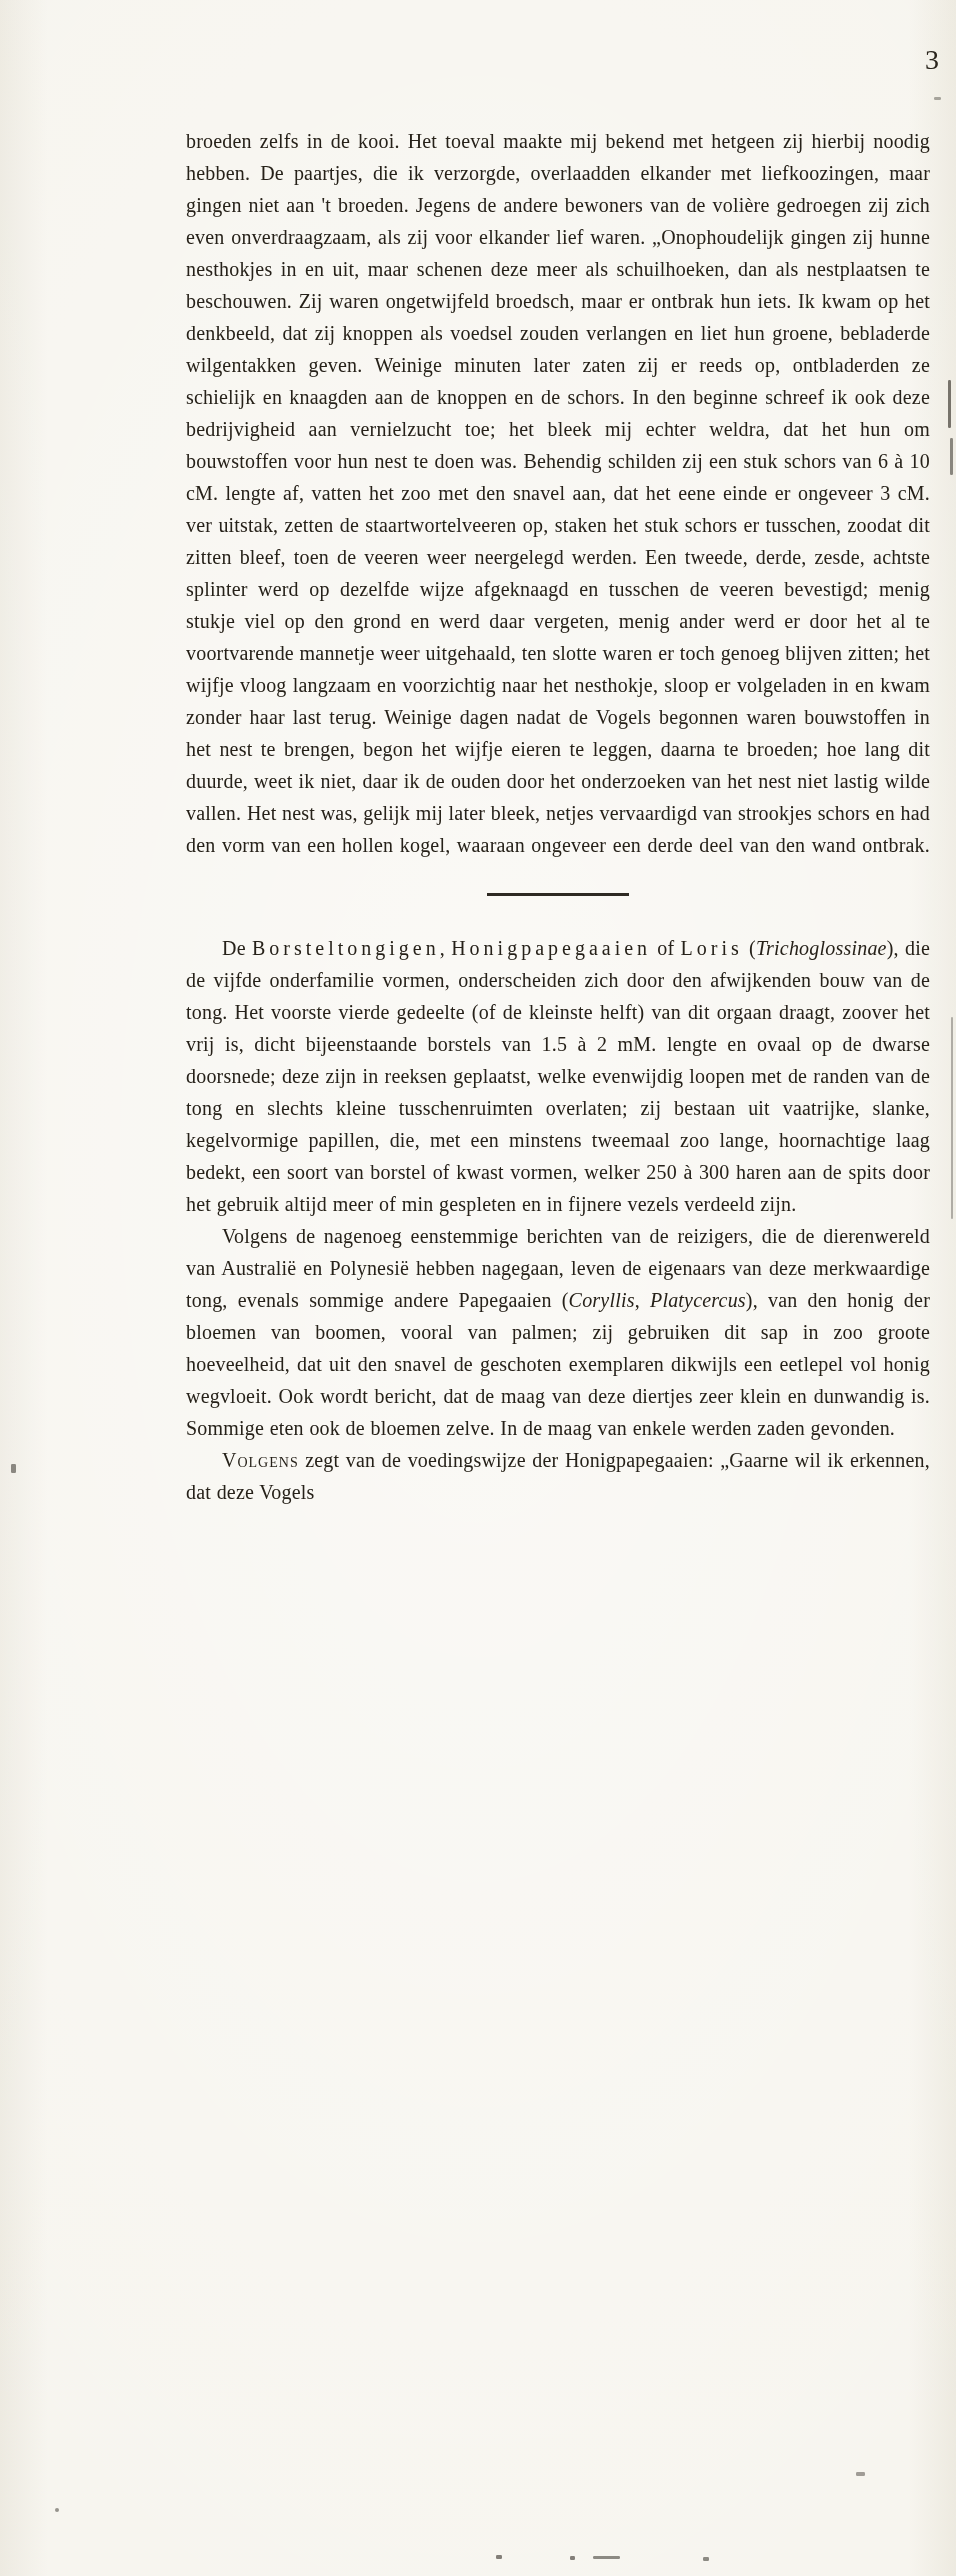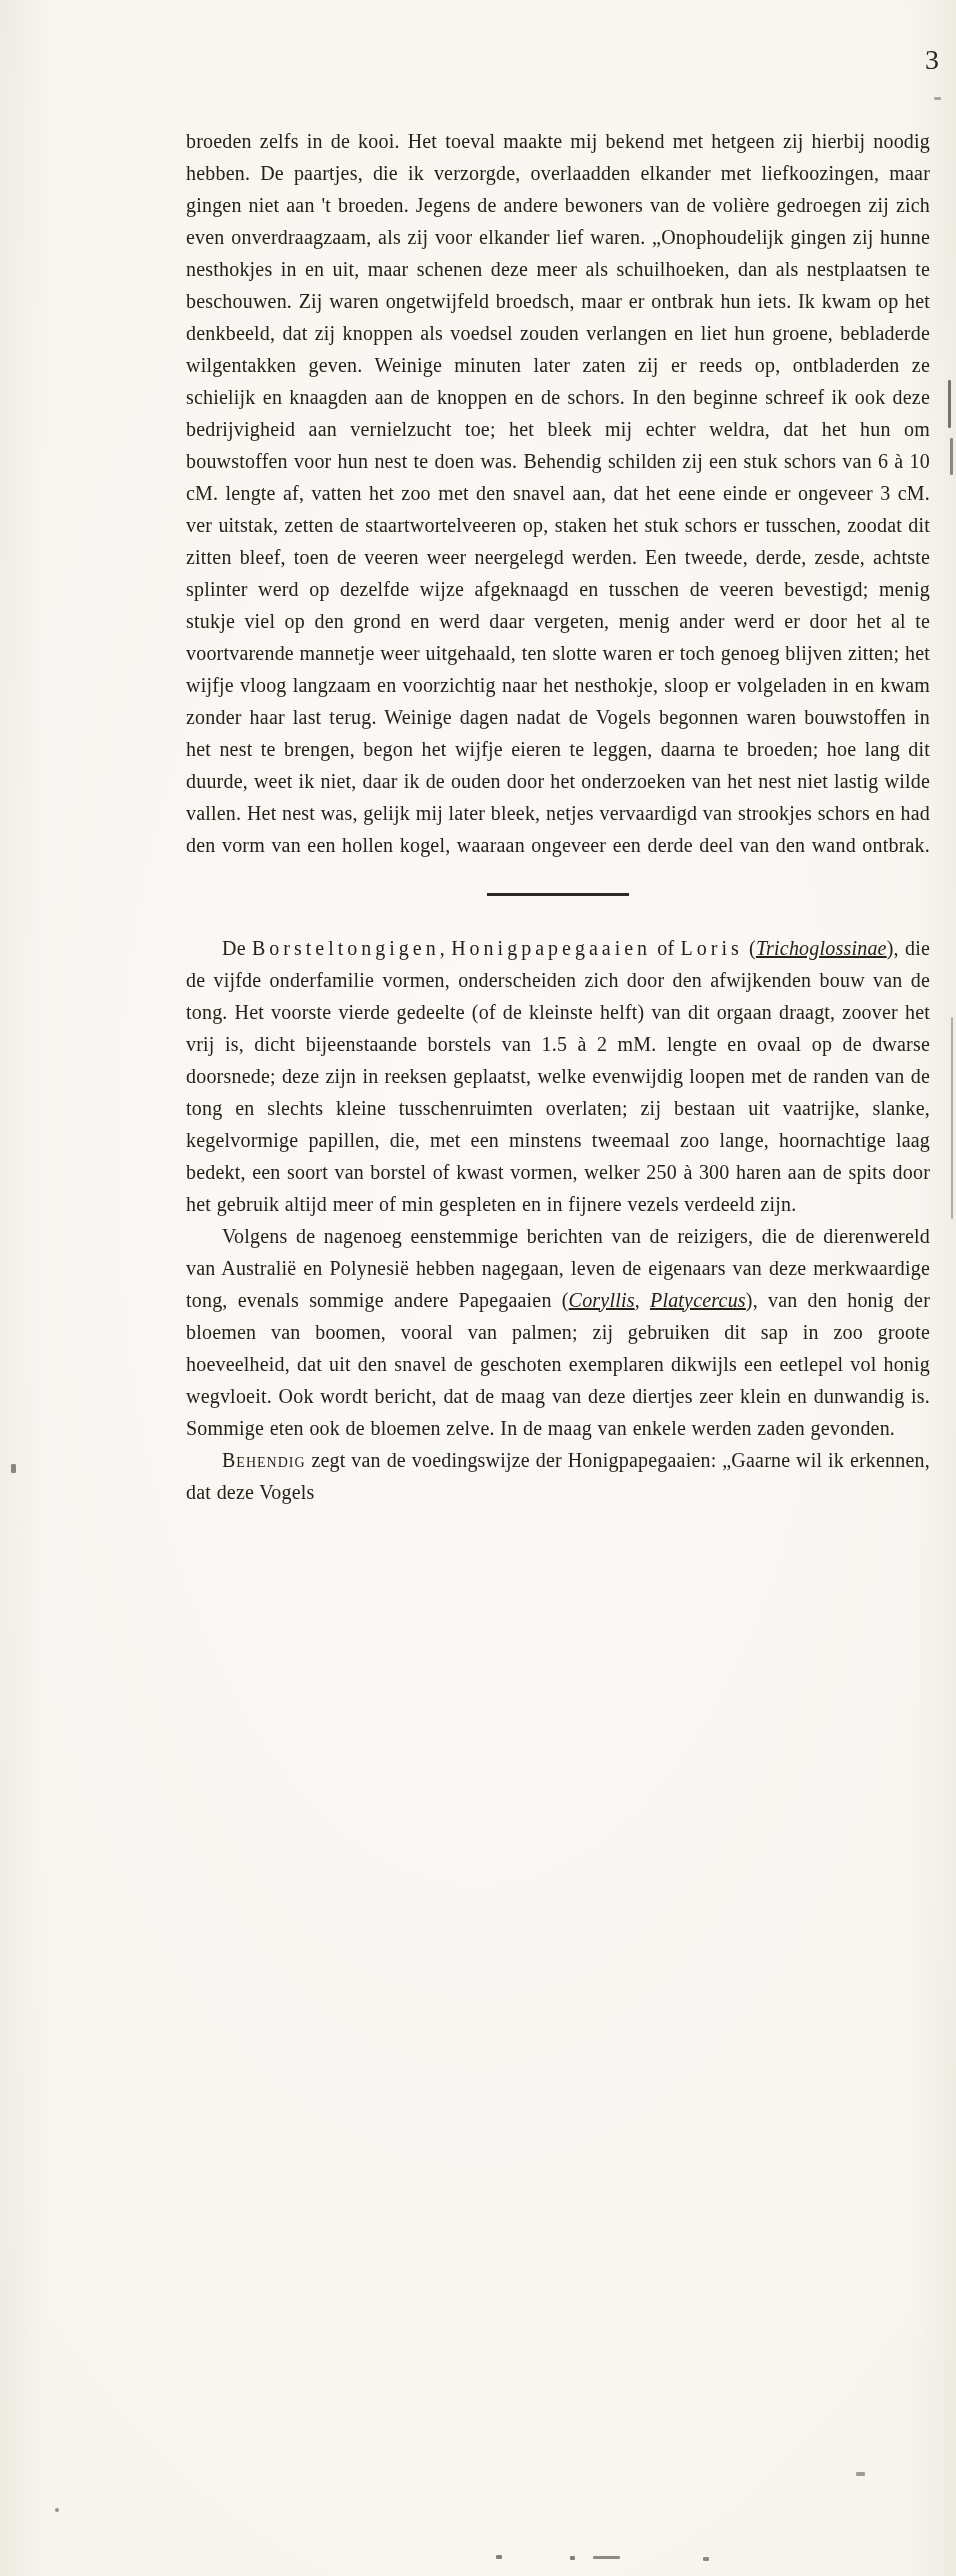--- a/index.html
+++ b/index.html
@@ -35,21 +35,21 @@
     font-size: 20px;
     line-height: 32px;
     text-align: justify;
     letter-spacing: 0.01em;
     word-spacing: 0.02em;
   }
   p.para { text-indent: 36px; }
   p.para.no-indent { text-indent: 0; }
   p.para.justify-last { text-align-last: justify; }
   .spaced { letter-spacing: 0.2em; }
-  .italic { font-style: italic; text-decoration: underline; }
+  .italic { font-style: italic; }
   .smallcaps { font-variant: small-caps; letter-spacing: 0.05em; }
   hr.divider {
     border: none;
     width: 142px;
     height: 2.5px;
     background: #2e2a23;
     margin: 32px auto 36px auto;
   }
   .artifact {
     position: absolute;
@@ -67,21 +67,21 @@
   <div class="text-block">
 
     <p class="para no-indent justify-last">broeden zelfs in de kooi. Het toeval maakte mij bekend met hetgeen zij hierbij noodig hebben. De paartjes, die ik verzorgde, overlaadden elkander met liefkoozingen, maar gingen niet aan 't broeden. Jegens de andere bewoners van de volière gedroegen zij zich even onverdraagzaam, als zij voor elkander lief waren. „Onophoudelijk gingen zij hunne nesthokjes in en uit, maar schenen deze meer als schuilhoeken, dan als nestplaatsen te beschouwen. Zij waren ongetwijfeld broedsch, maar er ontbrak hun iets. Ik kwam op het denkbeeld, dat zij knoppen als voedsel zouden verlangen en liet hun groene, bebladerde wilgentakken geven. Weinige minuten later zaten zij er reeds op, ontbladerden ze schielijk en knaagden aan de knoppen en de schors. In den beginne schreef ik ook deze bedrijvigheid aan vernielzucht toe; het bleek mij echter weldra, dat het hun om bouwstoffen voor hun nest te doen was. Behendig schilden zij een stuk schors van 6 à 10 cM. lengte af, vatten het zoo met den snavel aan, dat het eene einde er ongeveer 3 cM. ver uitstak, zetten de staartwortelveeren op, staken het stuk schors er tusschen, zoodat dit zitten bleef, toen de veeren weer neergelegd werden. Een tweede, derde, zesde, achtste splinter werd op dezelfde wijze afgeknaagd en tusschen de veeren bevestigd; menig stukje viel op den grond en werd daar vergeten, menig ander werd er door het al te voortvarende mannetje weer uitgehaald, ten slotte waren er toch genoeg blijven zitten; het wijfje vloog langzaam en voorzichtig naar het nesthokje, sloop er volgeladen in en kwam zonder haar last terug. Weinige dagen nadat de Vogels begonnen waren bouwstoffen in het nest te brengen, begon het wijfje eieren te leggen, daarna te broeden; hoe lang dit duurde, weet ik niet, daar ik de ouden door het onderzoeken van het nest niet lastig wilde vallen. Het nest was, gelijk mij later bleek, netjes vervaardigd van strookjes schors en had den vorm van een hollen kogel, waaraan ongeveer een derde deel van den wand ontbrak.</p>
 
     <hr class="divider">
 
     <p class="para"><span>De </span><span class="spaced">Borsteltongigen</span><span>, </span><span class="spaced">Honigpapegaaien</span><span> of </span><span class="spaced">Loris</span><span> (</span><span class="italic">Trichoglossinae</span><span>), die de vijfde onderfamilie vormen, onderscheiden zich door den afwijkenden bouw van de tong. Het voorste vierde gedeelte (of de kleinste helft) van dit orgaan draagt, zoover het vrij is, dicht bijeenstaande borstels van 1.5 à 2 mM. lengte en ovaal op de dwarse doorsnede; deze zijn in reeksen geplaatst, welke evenwijdig loopen met de randen van de tong en slechts kleine tusschenruimten overlaten; zij bestaan uit vaatrijke, slanke, kegelvormige papillen, die, met een minstens tweemaal zoo lange, hoornachtige laag bedekt, een soort van borstel of kwast vormen, welker 250 à 300 haren aan de spits door het gebruik altijd meer of min gespleten en in fijnere vezels verdeeld zijn.</span></p>
 
     <p class="para"><span>Volgens de nagenoeg eenstemmige berichten van de reizigers, die de dierenwereld van Australië en Polynesië hebben nagegaan, leven de eigenaars van deze merkwaardige tong, evenals sommige andere Papegaaien (</span><span class="italic">Coryllis</span><span>, </span><span class="italic">Platycercus</span><span>), van den honig der bloemen van boomen, vooral van palmen; zij gebruiken dit sap in zoo groote hoeveelheid, dat uit den snavel de geschoten exemplaren dikwijls een eetlepel vol honig wegvloeit. Ook wordt bericht, dat de maag van deze diertjes zeer klein en dunwandig is. Sommige eten ook de bloemen zelve. In de maag van enkele werden zaden gevonden.</span></p>
 
-    <p class="para"><span class="smallcaps">Behendig</span><span> zegt van de voedingswijze der Honigpapegaaien: „Gaarne wil ik erkennen, dat deze Vogels</span></p>
+    <p class="para"><span class="smallcaps">Volgens</span><span> zegt van de voedingswijze der Honigpapegaaien: „Gaarne wil ik erkennen, dat deze Vogels</span></p>
 
   </div>
 
   <div class="artifact" style="left:948px; top:380px;  width:3.1px;  height:48px;  opacity:.65;"></div>
   <div class="artifact" style="left:950px; top:438px;  width:2.5px;  height:37px;  opacity:.55;"></div>
   <div class="artifact" style="left:951px; top:1017px; width:1.8px;  height:202px; opacity:.35;"></div>
   <div class="artifact" style="left:934px; top:97px;  width:7.4px; height:2.5px;  opacity:.4;"></div>
   <div class="artifact" style="left:11px;   top:1464px; width:4.9px;  height:9.2px; opacity:.55;"></div>
   <div class="artifact" style="left:856px; top:2472px; width:9.2px; height:4.3px;  opacity:.45;"></div>
   <div class="artifact" style="left:55px;   top:2508px; width:4.3px;  height:4.3px;  opacity:.5; border-radius:50%;"></div>

